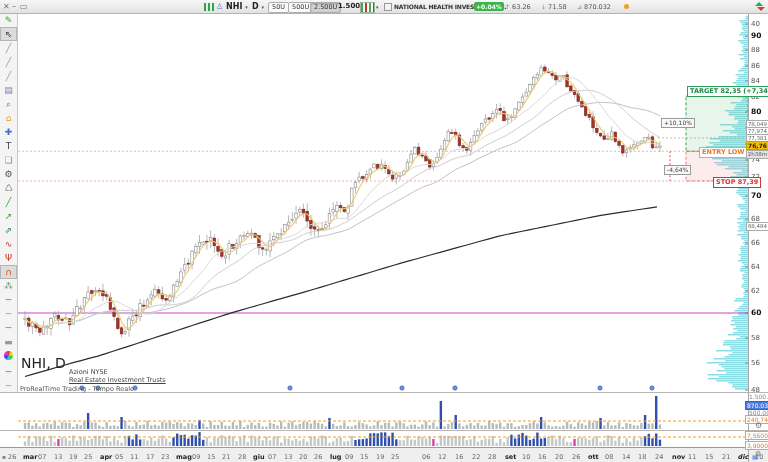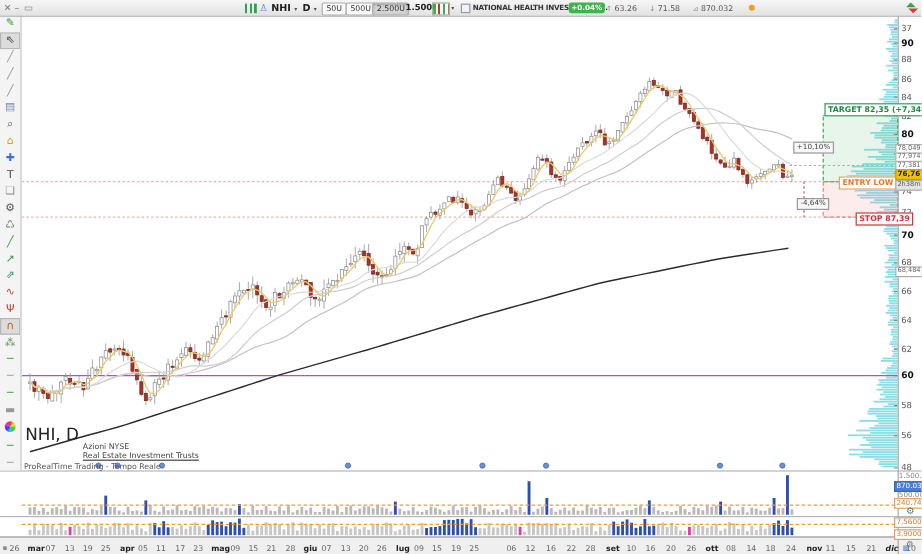--- a/index.html
+++ b/index.html
@@ -1270,21 +1270,21 @@
 <div class="vlabel bluebadge" style="top:401px">870.032</div>
 <div class="vlabel tickl" style="top:409px">500.000</div>
 <div class="vlabel orangebadge" style="top:415px">240.746</div>
 <div class="gear" style="top:422px">⚙</div>
 <div class="vlabel orangebadge" style="top:431px">7,5600</div>
 <div class="vlabel orangebadge" style="top:441px">3,9000</div>
 <div class="gear" style="top:450px;font-size:7px">⚙</div>
 <div class="cornerico" style="left:752px;top:453px;color:#4a7ddb">▦</div>
 <div class="cornerico" style="left:2px;top:453px;color:#888">▪</div>
 
-<div class="tick" style="top: 20px;">37</div>
+<div class="tick" style="top: 20px;">40</div>
 <div class="tick bold" style="top: 32px;">90</div>
 <div class="tick" style="top: 46px;">88</div>
 <div class="tick" style="top: 62px;">86</div>
 <div class="tick" style="top: 77px;">84</div>
 <div class="tick" style="top: 93px;">82</div>
 <div class="tick bold" style="top: 108px; text-align: right;">80</div>
 <div class="tick" style="top: 124px;">78</div>
 <div class="tick" style="top: 140px;">76</div>
 <div class="tick" style="top: 156px;">74</div>
 <div class="tick" style="top: 173px;">72</div>

